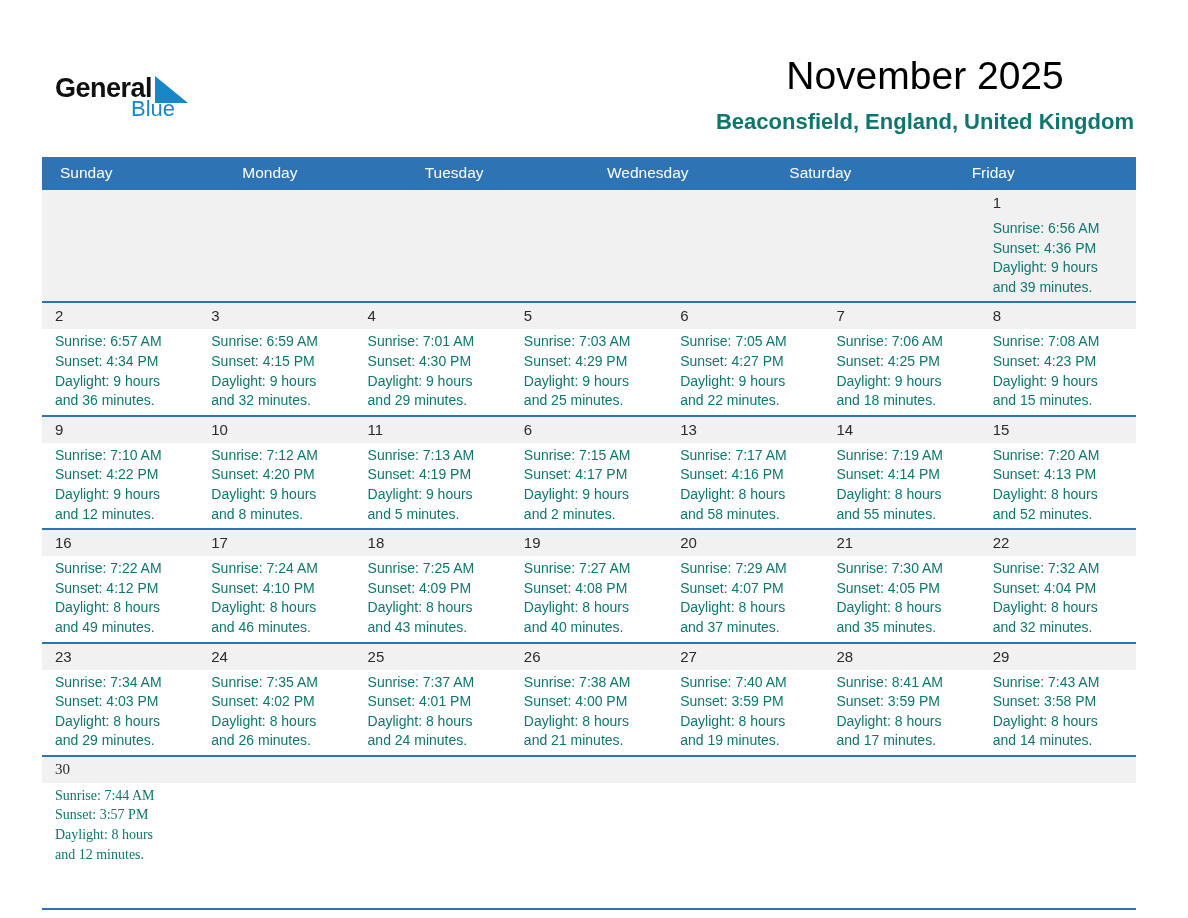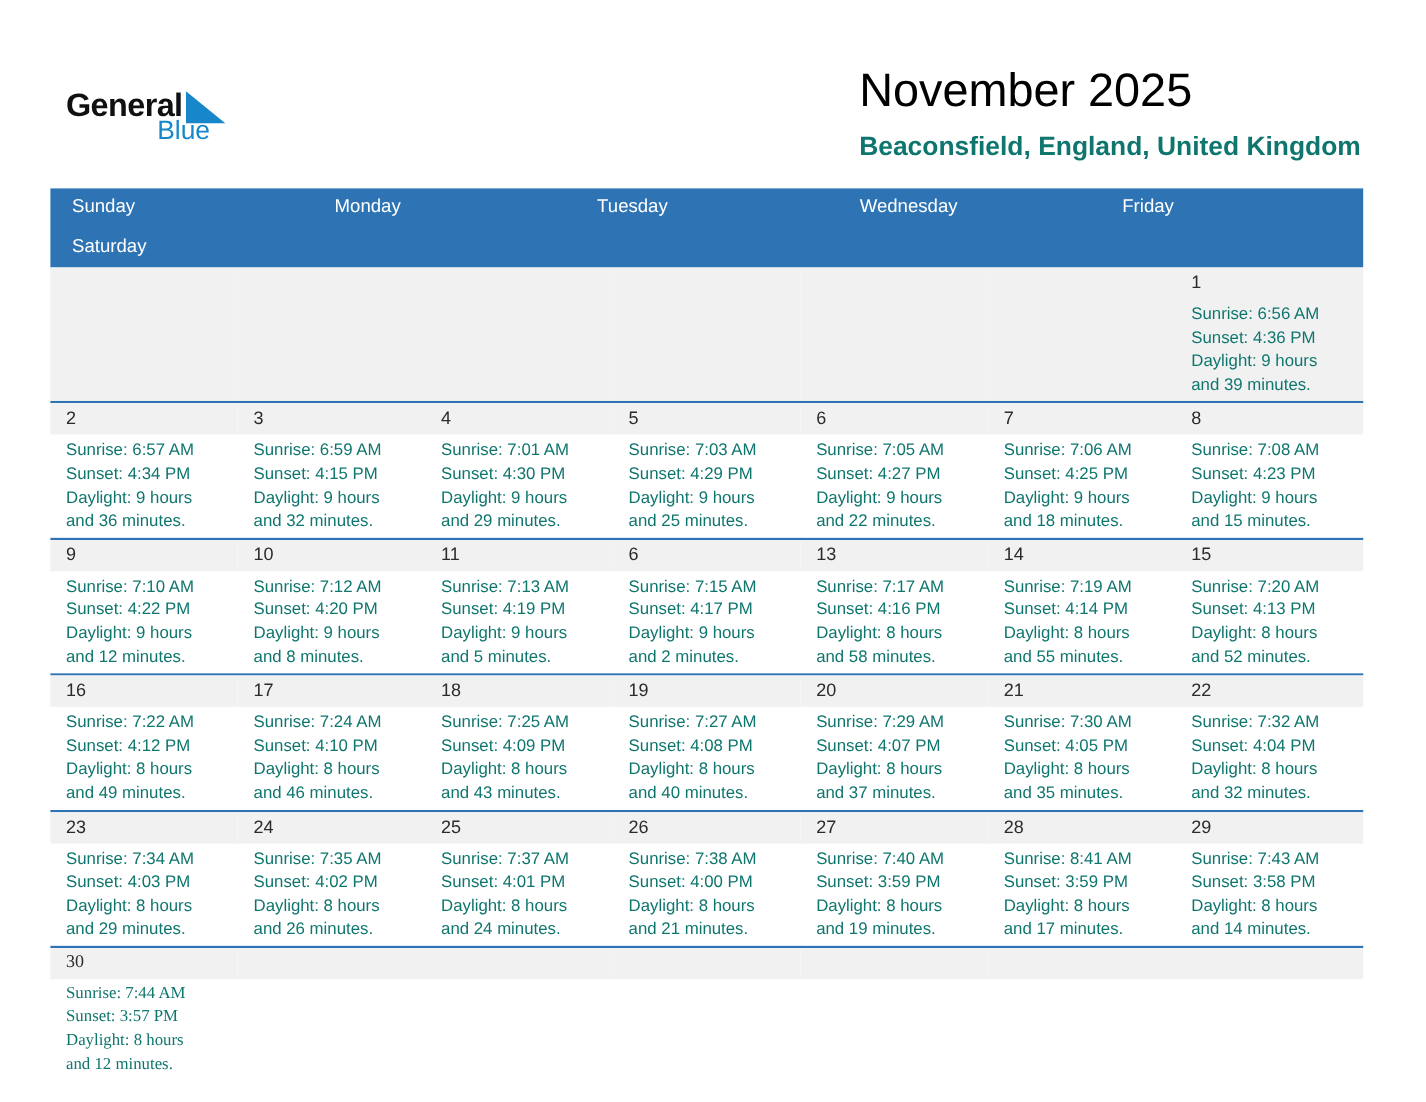--- a/index.html
+++ b/index.html
@@ -21,34 +21,34 @@
   .logo-general {
     font-size: 27px; font-weight: 700; color: #101010; letter-spacing: -0.5px;
   }
   .logo-triangle { display: inline-block; margin-left: 3px; margin-top: 2px; }
   .logo-triangle svg { display: block; }
   .logo-blue {
     font-size: 22px; font-weight: 400; color: var(--logo-blue, #1787C9);
     margin-left: 76px; margin-top: -5px;
   }
 
-  .titles { position: absolute; right: 54px; top: 54px; text-align: left; }
+  .titles { position: absolute; right: 54px; top: 54px; text-align: center; }
   .month-title { margin: 0; font-size: 39px; font-weight: 400; color: #000; letter-spacing: 0; }
   .location-title { margin: 11px 0 0 0; font-size: 22px; font-weight: 700; color: #0f766e; }
 
   
   .calendar {
     margin-left: 42px;
     width: 1094px;
     border-bottom: 2px solid var(--accent, #2E74B5);
   }
 
   .weekday-row {
     display: grid;
-    grid-template-columns: repeat(5, 1fr);
+    grid-template-columns: repeat(6, 1fr);
     background: var(--accent, #2E74B5);
   }
   .weekday {
     color: #ffffff;
     font-size: 15.5px;
     padding: 7px 0 8px 18px;
   }
 
   .week {
     display: grid;
@@ -100,22 +100,22 @@
       <h2 class="location-title">Beaconsfield, England, United Kingdom</h2>
     </div>
   </header>
 
   <div class="calendar">
     <div class="weekday-row">
       <div class="weekday">Sunday</div>
       <div class="weekday">Monday</div>
       <div class="weekday">Tuesday</div>
       <div class="weekday">Wednesday</div>
+      <div class="weekday">Saturday</div>
       <div class="weekday">Friday</div>
-      <div class="weekday">Saturday</div>
     </div>
     <div id="weeks">
         <div class="week shaded">
           <div class="cell empty">
             <div class="date-strip"></div>
           </div>
           <div class="cell empty">
             <div class="date-strip"></div>
           </div>
           <div class="cell empty">

